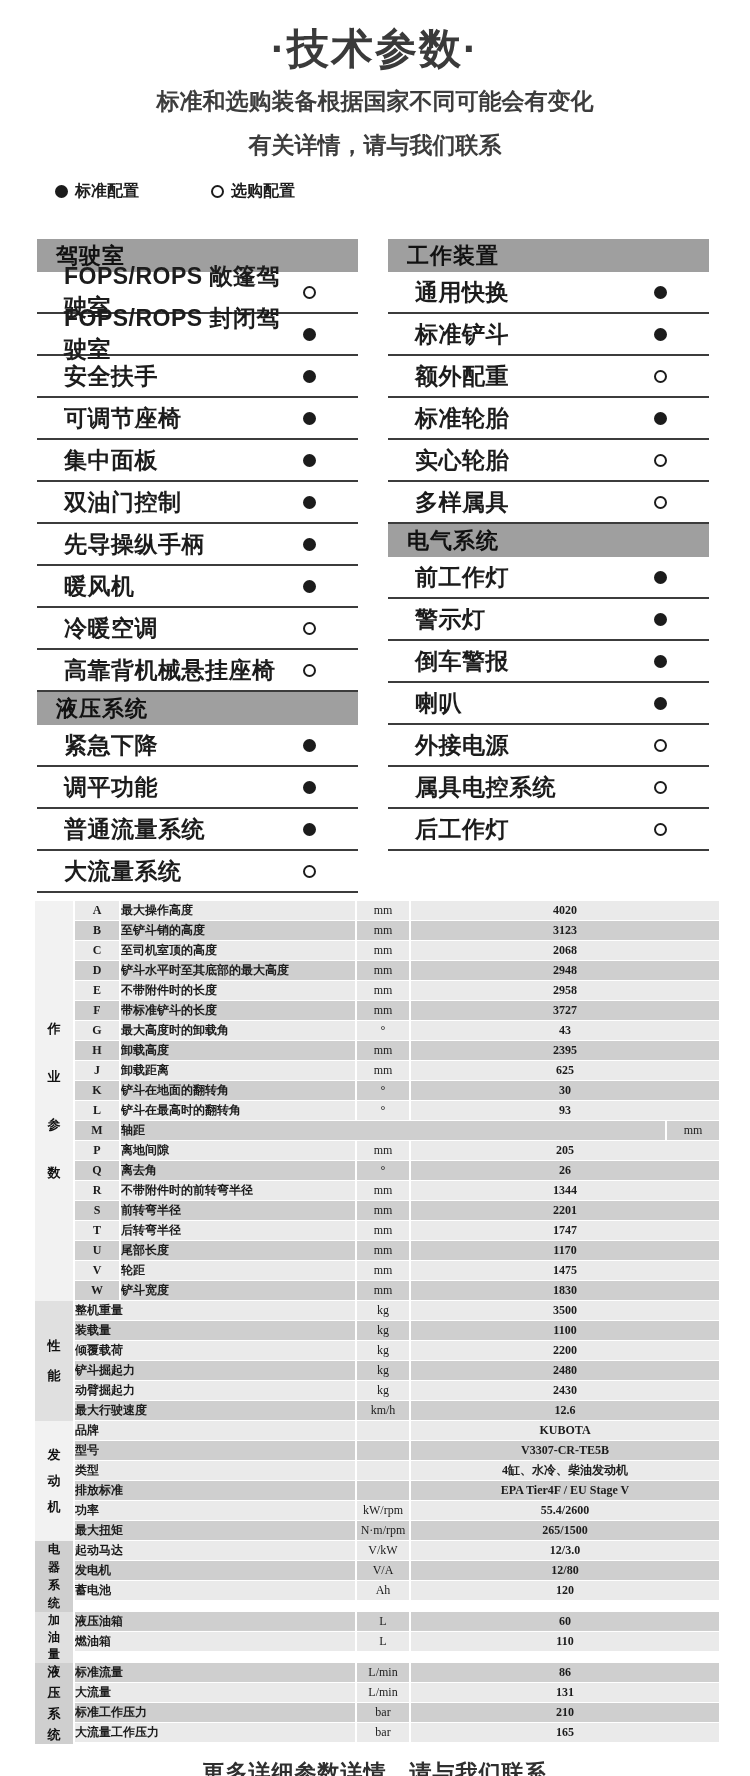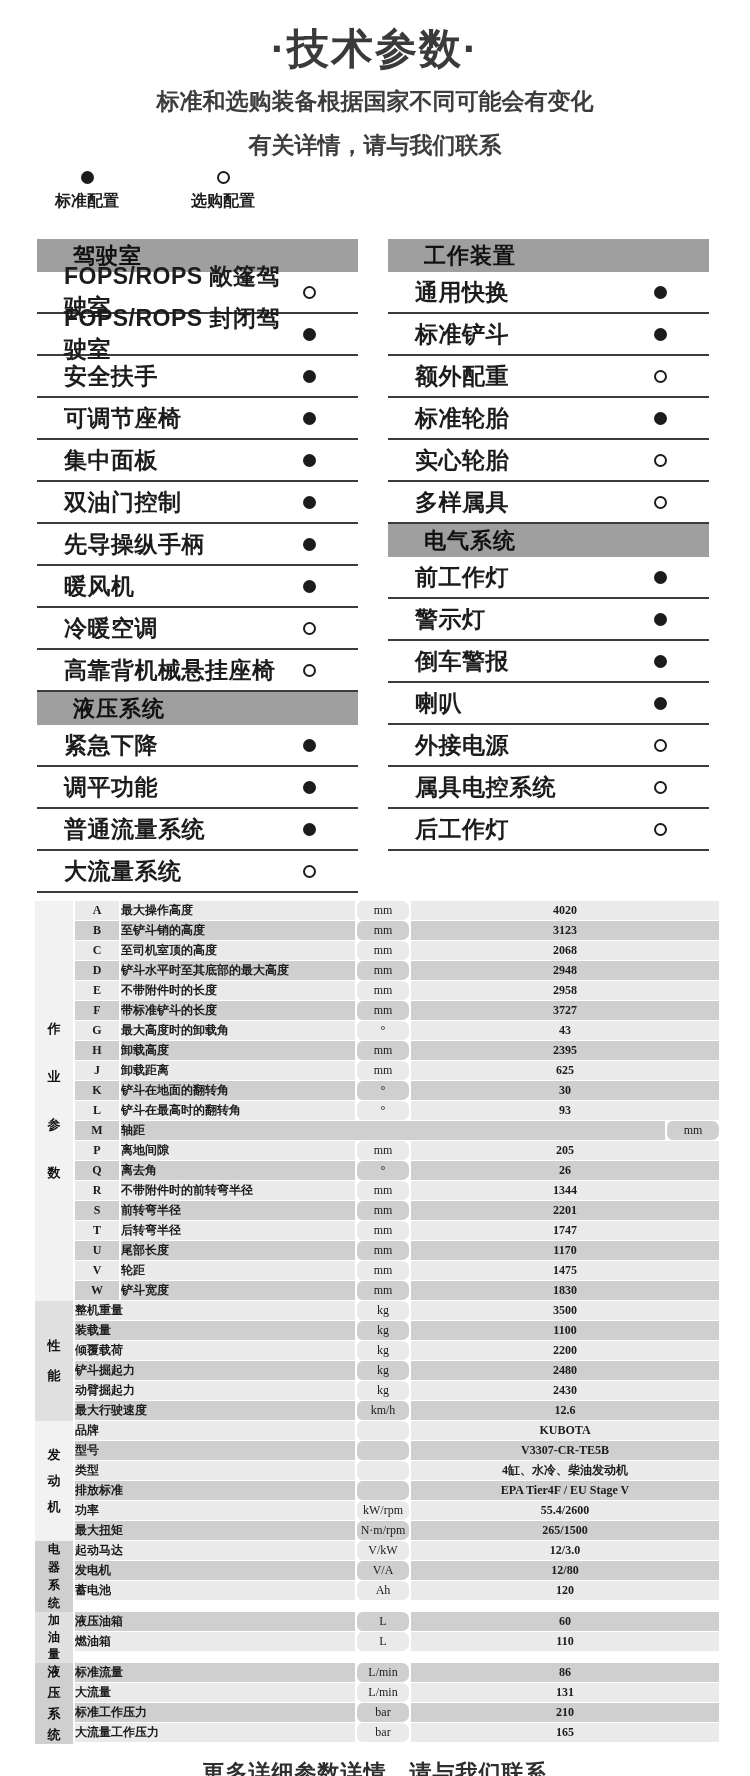--- a/index.html
+++ b/index.html
@@ -8,28 +8,28 @@
     width: 750px; height: 1776px; margin: 0 auto; overflow: hidden;
     font-family: "Liberation Sans", "DejaVu Sans", sans-serif;
     color: #1c1c1c;
   }
   
   .hero { padding-top: 23px; text-align: center; }
   .title { font-size: 42px; line-height: 52px; font-weight: bold; color: #3a3a3a; letter-spacing: 2px; }
   .sub { font-size: 23px; line-height: 36px; font-weight: bold; color: #3d3d3d; margin-top: 8px; }
   .sub-wrap { margin-top: 6px; }
   .legend { margin-top: 18px; padding-left: 55px; text-align: left; display: flex; align-items: center; gap: 72px; height: 20px; }
-  .lg { display: inline-flex; align-items: center; gap: 7px; font-size: 16px; font-weight: bold; color: #1c1c1c; flex-direction: column; }
+  .lg { display: inline-flex; align-items: center; gap: 7px; font-size: 16px; font-weight: bold; color: #1c1c1c; }
   .dot { display: inline-block; width: 13px; height: 13px; border-radius: 50%; border: 2px solid #1c1c1c; background: #fff; flex: 0 0 auto; }
   .dot.filled { background: #1c1c1c; }
   
   .cols { display: flex; gap: 30px; padding: 0 41px 0 37px; margin-top: 38px; align-items: flex-start; }
   .col { flex: 1 1 0; }
   .frow { display: flex; align-items: center; }
-  .frow.header { height: 33px; background: #9f9f9f; padding-left: 36px; }
+  .frow.header { height: 33px; background: #9f9f9f; padding-left: 19px; }
   .frow.header .flabel { font-size: 22px; font-weight: bold; color: #111; letter-spacing: 1px; }
   .frow.item { height: 42px; border-bottom: 2px solid #3c3c3c; padding-left: 27px; }
   .frow.item .flabel { font-size: 23px; font-weight: bold; letter-spacing: 0.5px; flex: 1 1 auto; }
   .fdot { margin-right: 42px; }
   .frow.std .fdot { background: #1c1c1c; }
   .frow.opt .fdot { background: #fff; }
   
   .spec-table { margin: 8px 31px 0 35px; }
   .group { display: flex; }
   .gcell { width: 40px; flex: 0 0 40px; border-right: 2px solid #fff; display: flex; align-items: center; justify-content: center; }
@@ -48,21 +48,21 @@
   .group[data-index="5"] .gname { gap: 3px; }
   .grows { flex: 1 1 auto; }
   .trow { display: flex; height: 20px; border-bottom: 1px solid #fff; }
   .cell { height: 19px; line-height: 19px; font-size: 12px; overflow: hidden; white-space: nowrap; }
   .cell-letter { display: none; width: 44px; flex: 0 0 44px; text-align: center;
     font-family: "Liberation Serif", "DejaVu Serif", serif; font-weight: bold; }
   .trow.lettered .cell-letter { display: block; }
   .cell-desc { flex: 1 1 auto; padding-left: 0; font-weight: bold; border-left: 2px solid #fff; }
   .trow:not(.lettered) .cell-desc { border-left: none; }
   .cell-unit { width: 54px; flex: 0 0 54px; text-align: center; border-left: 2px solid #fff;
-    font-family: "Liberation Serif", "DejaVu Serif", serif; border-radius: 7px; }
+    font-family: "Liberation Serif", "DejaVu Serif", serif; }
   .cell-value { width: 310px; flex: 0 0 310px; text-align: center; border-left: 2px solid #fff;
     font-family: "Liberation Serif", "DejaVu Serif", serif; font-weight: bold; }
   .trow.lt .cell { background: #eaeaea; }
   .trow.dk .cell { background: #cfcfcf; }
   
   .footer { margin-top: 14px; text-align: center; font-size: 22px; line-height: 30px; font-weight: bold; color: #2f2f2f; letter-spacing: 1px; }
 </style>
 </head>
 <body>
 

